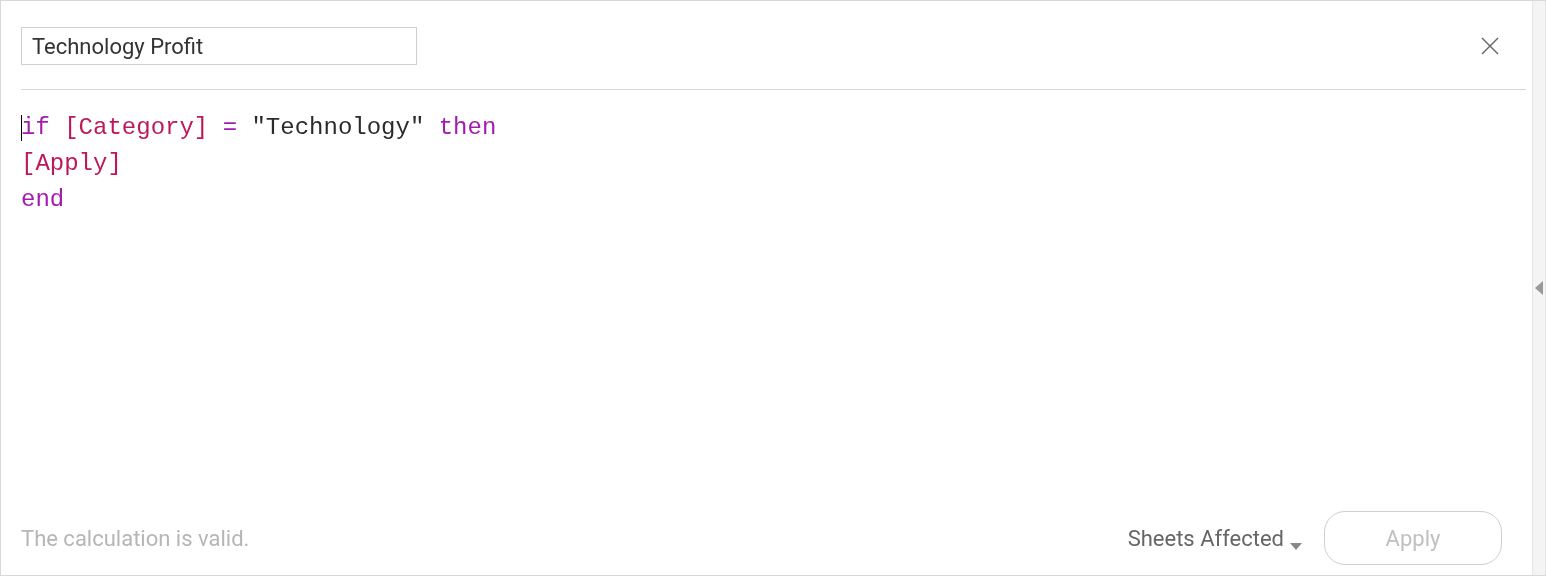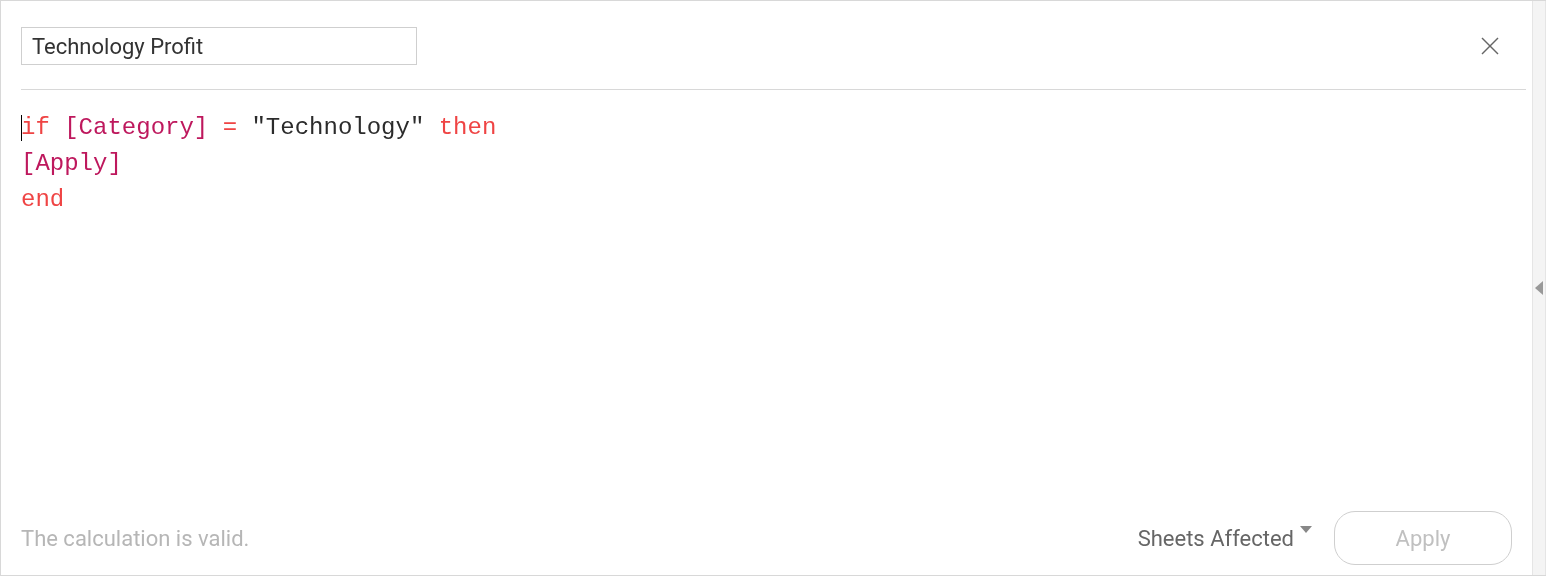--- a/index.html
+++ b/index.html
@@ -93,32 +93,32 @@
       white-space: pre;
     }
     .cursor-caret {
       border-left: 1px solid #000;
       display: inline-block;
       height: 1.1em;
       vertical-align: text-bottom;
       margin-right: -1px;
     }
     .tok-kw {
-      color: #ef4444;
+      color: #a21caf;
     }
     .tok-field {
       color: #be185d;
     }
     .tok-str {
       color: #2b2b2b;
     }
     .footer-row {
       position: absolute;
       left: 0;
-      right: 14px;
+      right: 24px;
       bottom: 10px;
       padding: 0 20px;
       display: flex;
       align-items: center;
       justify-content: space-between;
       gap: 16px;
     }
     .status-text {
       font-size: 22px;
       color: #b6b6b6;
@@ -126,21 +126,21 @@
     .footer-right {
       display: flex;
       align-items: center;
       gap: 22px;
     }
     .sheets-affected {
       font-size: 22px;
       color: #666;
       cursor: pointer;
       display: flex;
-      align-items: flex-start;
+      align-items: flex-end;
       gap: 6px;
     }
     .sheets-affected svg {
       fill: #888;
     }
     .btn {
       height: 54px;
       min-width: 178px;
       font-size: 22px;
       border: 1px solid #cfcfcf;

